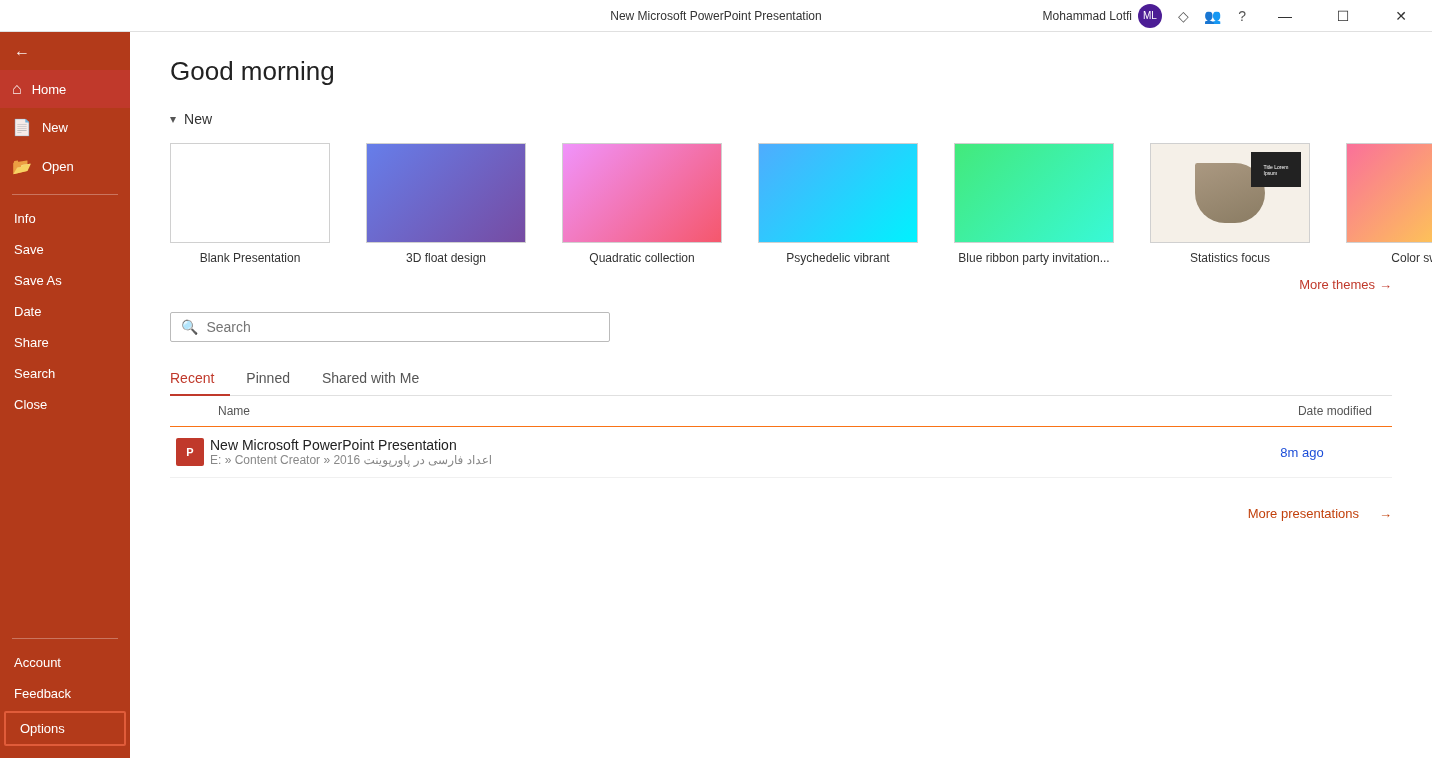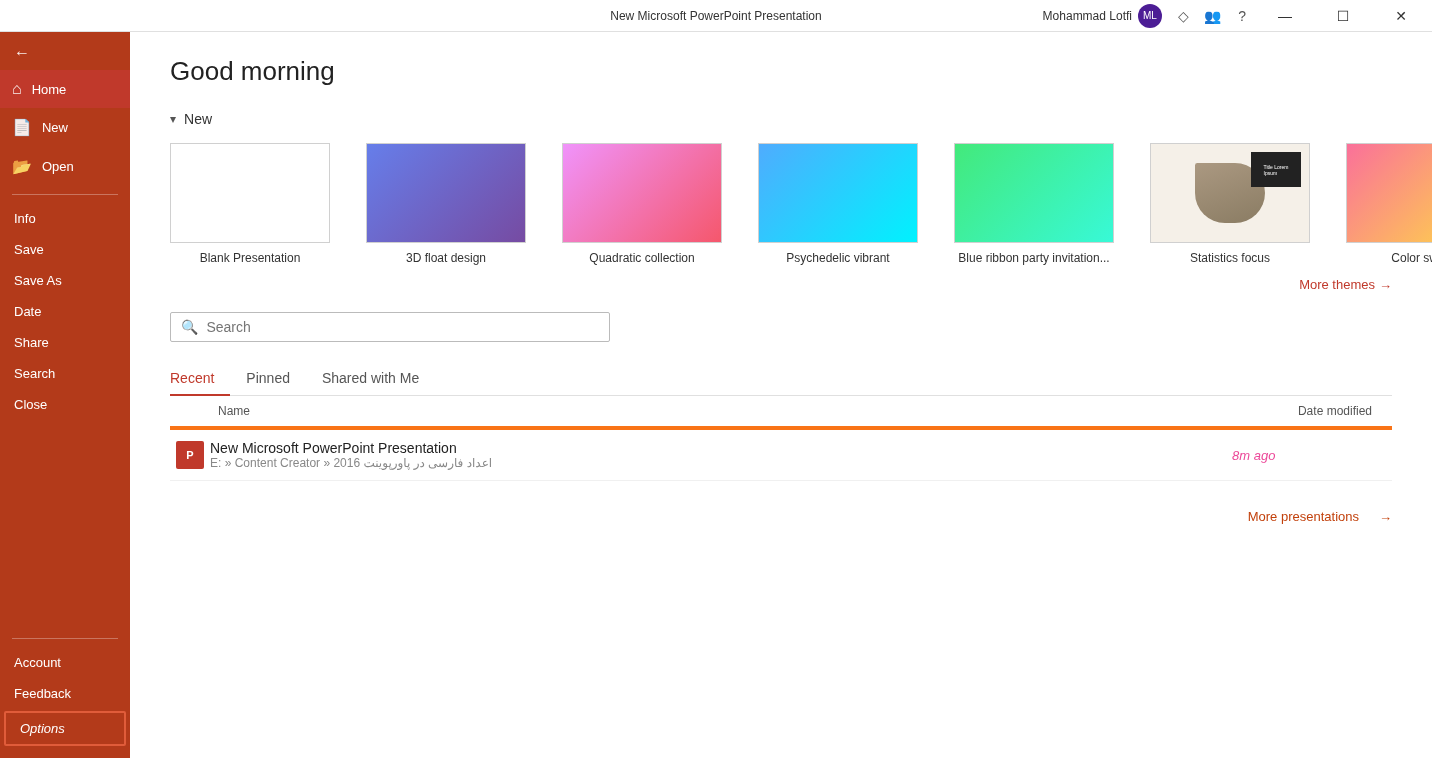--- a/index.html
+++ b/index.html
@@ -239,21 +239,21 @@
     .tab:first-child { padding-left: 0; }
 
     
     .files-table {
       width: 100%;
       margin-top: 0;
     }
     .files-header {
       display: flex;
       padding: 8px 0;
-      border-bottom: 4px solid #f97316;
+      border-bottom: 1px solid #f97316;
     }
     .files-header-name {
       flex: 1;
       font-size: 12px;
       color: #555;
       padding-left: 48px;
     }
     .files-header-date {
       width: 160px;
       font-size: 12px;
@@ -285,24 +285,23 @@
       color: #fff;
       font-size: 11px;
       font-weight: bold;
     }
     .file-info { flex: 1; }
     .file-name { font-size: 14px; color: #222; }
     .file-path { font-size: 12px; color: #888; }
     .file-date {
       width: 160px;
       font-size: 13px;
-      color: #ec4899;
-      text-align: left;
+      color: #1d4ed8;
+      text-align: center;
       padding-right: 20px;
-      font-style: italic;
     }
 
     .more-presentations {
       display: flex;
       justify-content: flex-end;
       margin-top: 12px;
     }
     .more-presentations-link {
       color: #c2410c;
       font-size: 13px;
@@ -414,21 +413,21 @@
     <div class="sidebar-bottom">
       <div class="sidebar-divider"></div>
       <div class="sidebar-item-text-only">
         <span>Account</span>
       </div>
       <div class="sidebar-item-text-only">
         <span>Feedback</span>
       </div>
 
       <div style="border: 2px solid #e05c3a; margin: 2px 4px 4px 4px; border-radius: 2px;">
-        <div class="sidebar-item-text-only" style="margin: 0; font-style: italic;">
+        <div class="sidebar-item-text-only" style="margin: 0;">
           <span>Options</span>
         </div>
       </div>
     </div>
   </div>
 
   <div class="main-content">
 
     <div class="greeting">Good morning</div>
 

